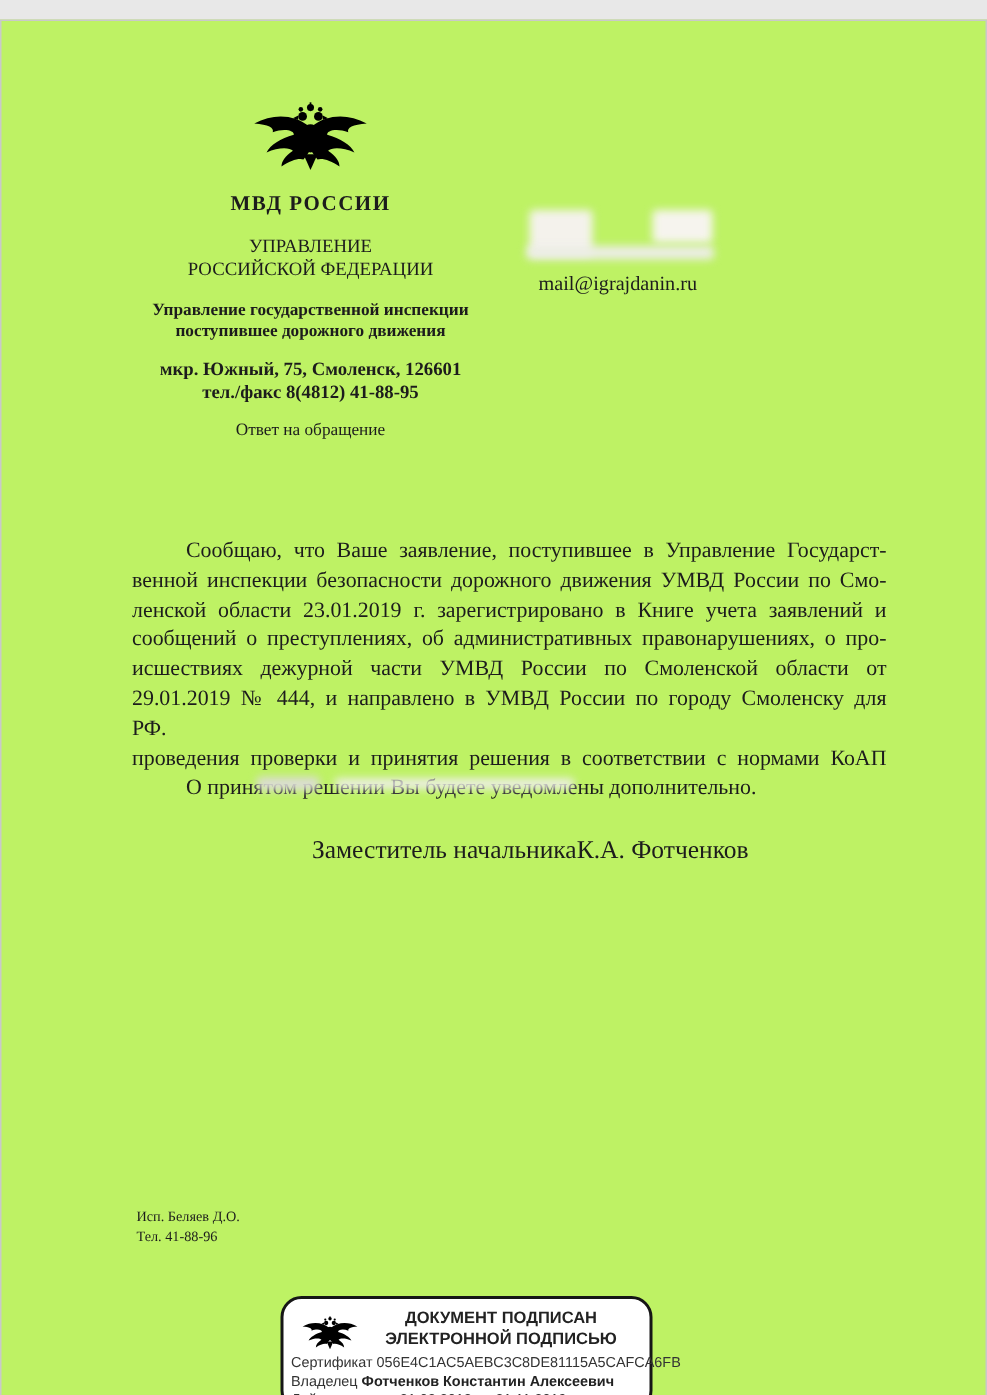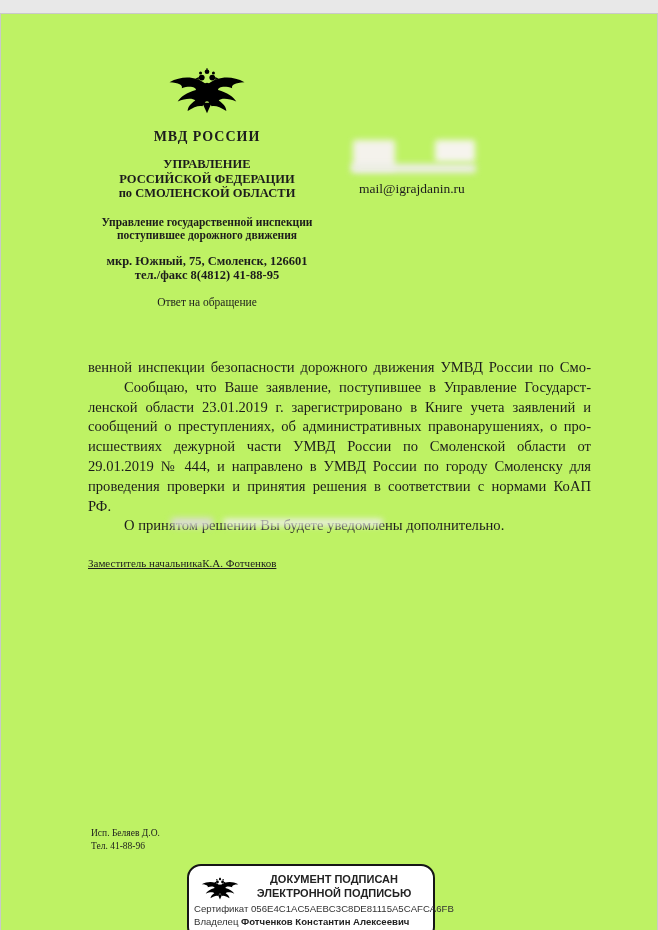--- a/index.html
+++ b/index.html
@@ -15,21 +15,21 @@
     overflow: hidden;
   }
 
   
   .letterhead {
     position: absolute; left: 52px; top: 48px; width: 308px;
     text-align: center;
   }
   .emblem-wrap { width: 82px; height: 64px; margin: 0 auto; }
   .agency-name { font-weight: bold; font-size: 14px; letter-spacing: 1px; margin-top: 3px; }
-  .org-block { margin-top: 12px; font-weight: bold; font-size: 12.5px; line-height: 14.5px; }
+  .org-block { margin-top: 12px; font-weight: normal; font-size: 12.5px; line-height: 14.5px; }
   .org-paren { font-weight: bold; font-size: 11.5px; margin-top: 1px; }
   .division-block { margin-top: 15px; font-weight: bold; font-size: 11.5px; line-height: 13.5px; }
   .address-block { margin-top: 11px; font-weight: bold; font-size: 12.5px; line-height: 14.5px; }
   .ref-line { text-decoration: underline; }
   .subject-line { margin-top: 13px; font-size: 11.5px; }
 
   
   .addressee-email {
     position: absolute; left: 358px; top: 167px;
     font-size: 13.5px;
@@ -47,28 +47,27 @@
     font-size: 14.6px; line-height: 19.8px;
   }
   .b-line { text-align: justify; }
   .b-just { text-align-last: justify; }
   .b-indent { text-indent: 36px; }
   .b-plain { text-align: left; }
 
   
   .signature-row {
     position: absolute; left: 87px; top: 543px; width: 531px;
-    display: flex; justify-content: flex-start;
-    font-size: 11px;
-    text-decoration: underline;
+    display: flex; justify-content: center;
+    font-size: 17px;
   }
 
   
   .executor {
-    position: absolute; left: 90px; top: 813px;
+    position: absolute; left: 90px; top: 792px;
     font-size: 9.5px; line-height: 13px;
   }
 
   
   .stamp {
     position: absolute; left: 186px; top: 850px; width: 248px; height: 77px;
     border: 2.5px solid #161616; border-radius: 14px;
     background: #ffffff;
     font-family: "Liberation Sans", sans-serif;
   }
@@ -120,47 +119,46 @@
   <div class="letterhead">
     <div class="emblem-wrap">
       <svg class="emblem-dark" viewBox="0 0 140 90" width="82" height="64">
           <use href="#mvd-eagle"></use>
         </svg>
     </div>
     <div class="agency-name">МВД РОССИИ</div>
     <div class="org-block">
       <div>УПРАВЛЕНИЕ</div>
       <div>РОССИЙСКОЙ ФЕДЕРАЦИИ</div>
-      <div>по СМОЛЕНСКОЙ ОБЛАСТИ</div>
     </div>
     <div class="division-block">
       <div>Управление государственной инспекции</div>
       <div>поступившее дорожного движения</div>
     </div>
     <div class="address-block">
       <div>мкр. Южный, 75, Смоленск, 126601</div>
       <div>тел./факс 8(4812) 41-88-95</div>
     </div>
     <div class="subject-line">Ответ на обращение</div>
   </div>
 
   <div class="blur-patch blur-a"></div>
   <div class="blur-patch blur-b"></div>
   <div class="blur-patch blur-c"></div>
   <div class="addressee-email">mail@igrajdanin.ru</div>
 
   <div class="body-text">
+    <div class="b-line b-just b-indent">Сообщаю, что Ваше заявление, поступившее в Управление Государст-</div>
     <div class="b-line b-just">венной инспекции безопасности дорожного движения УМВД России по Смо-</div>
-    <div class="b-line b-just b-indent">Сообщаю, что Ваше заявление, поступившее в Управление Государст-</div>
     <div class="b-line b-just">ленской области 23.01.2019 г. зарегистрировано в Книге учета заявлений и</div>
     <div class="b-line b-just">сообщений о преступлениях, об административных правонарушениях, о про-</div>
     <div class="b-line b-just">исшествиях дежурной части УМВД России по Смоленской области от</div>
     <div class="b-line b-just">29.01.2019 № 444, и направлено в УМВД России по городу Смоленску для</div>
+    <div class="b-line b-plain">РФ.</div>
     <div class="b-line b-just">проведения проверки и принятия решения в соответствии с нормами КоАП</div>
-    <div class="b-line b-plain">РФ.</div>
     <div class="b-line b-plain b-indent">О принятом решении Вы будете уведомлены дополнительно.</div>
   </div>
 
   <div class="blur-patch blur-d"></div>
   <div class="blur-patch blur-e"></div>
 
   <div class="signature-row">
     <span>Заместитель начальника</span>
     <span>К.А. Фотченков</span>
   </div>

